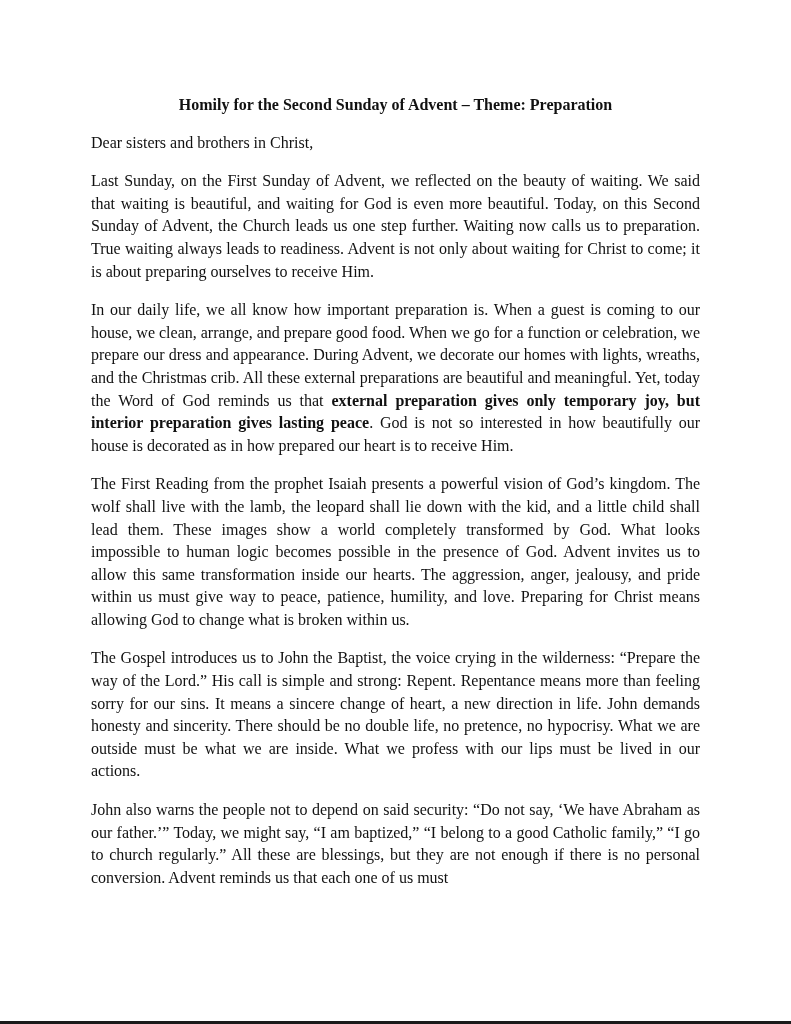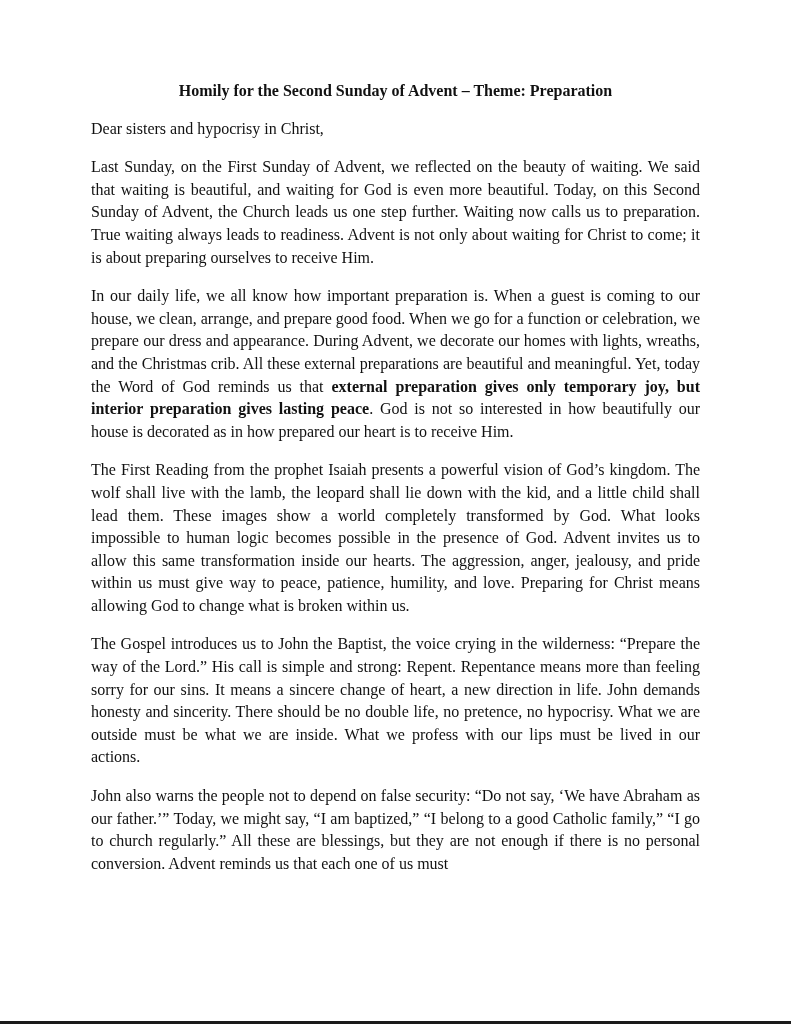--- a/index.html
+++ b/index.html
@@ -9,21 +9,21 @@
   }
   body {
     width: 791px;
     height: 1024px;
     position: relative;
     overflow: hidden;
   }
   .page {
     position: absolute;
     left: 91px;
-    top: 80px;
+    top: 94px;
     width: 609px;
     font-family: "Liberation Serif", "DejaVu Serif", serif;
     font-size: 16px;
     line-height: 22.6px;
     color: #111111;
   }
   .title {
     text-align: center;
     font-weight: bold;
     margin: 0 0 15px 0;
@@ -45,36 +45,36 @@
     width: 791px;
     height: 3px;
     background: #1a1a1a;
   }
 </style>
 </head>
 <body>
 
 <div class="page">
   <p class="title">Homily for the Second Sunday of Advent – Theme: Preparation</p>
-  <p class="salutation">Dear sisters and hypocrisy in Christ,</p>
+  <p class="salutation">Dear sisters and brothers in Christ,</p>
 
   <p class="para">
     <span>Last Sunday, on the First Sunday of Advent, we reflected on the beauty of waiting. We said that waiting is beautiful, and waiting for God is even more beautiful. Today, on this Second Sunday of Advent, the Church leads us one step further. Waiting now calls us to </span><span class="em">preparation</span><span>. True waiting always leads to readiness. Advent is not only about waiting for Christ to come; it is about preparing ourselves to receive Him.</span>
   </p>
 
   <p class="para">
     <span>In our daily life, we all know how important preparation is. When a guest is coming to our house, we clean, arrange, and prepare good food. When we go for a function or celebration, we prepare our dress and appearance. During Advent, we decorate our homes with lights, wreaths, and the Christmas crib. All these external preparations are beautiful and meaningful. Yet, today the Word of God reminds us that </span><span class="strong">external preparation gives only temporary joy, but interior preparation gives lasting peace</span><span>. God is not so interested in how beautifully our house is decorated as in how prepared our heart is to receive Him.</span>
   </p>
 
   <p class="para">
     <span>The First Reading from the prophet Isaiah presents a powerful vision of God’s kingdom. The wolf shall live with the lamb, the leopard shall lie down with the kid, and a little child shall lead them. These images show a world completely transformed by God. What looks impossible to human logic becomes possible in the presence of God. Advent invites us to allow this same transformation inside our hearts. The aggression, anger, jealousy, and pride within us must give way to peace, patience, humility, and love. Preparing for Christ means allowing God to change what is broken within us.</span>
   </p>
 
   <p class="para">
     <span>The Gospel introduces us to John the Baptist, the voice crying in the wilderness: </span><span class="em">“Prepare the way of the Lord.”</span><span> His call is simple and strong: </span><span class="em">Repent</span><span>. Repentance means more than feeling sorry for our sins. It means a sincere change of heart, a new direction in life. John demands honesty and sincerity. There should be no double life, no pretence, no hypocrisy. What we are outside must be what we are inside. What we profess with our lips must be lived in our actions.</span>
   </p>
 
   <p class="para">
-    <span>John also warns the people not to depend on false security: </span><span class="em">“Do not say, ‘We have Abraham as our father.’”</span><span> Today, we might say, “I am baptized,” “I belong to a good Catholic family,” “I go to church regularly.” All these are blessings, but they are not enough if there is no personal conversion. Advent reminds us that each one of us must</span>
+    <span>John also warns the people not to depend on said security: </span><span class="em">“Do not say, ‘We have Abraham as our father.’”</span><span> Today, we might say, “I am baptized,” “I belong to a good Catholic family,” “I go to church regularly.” All these are blessings, but they are not enough if there is no personal conversion. Advent reminds us that each one of us must</span>
   </p>
 </div>
 
 <div class="bottom-rule"></div>
 
 </body></html>

